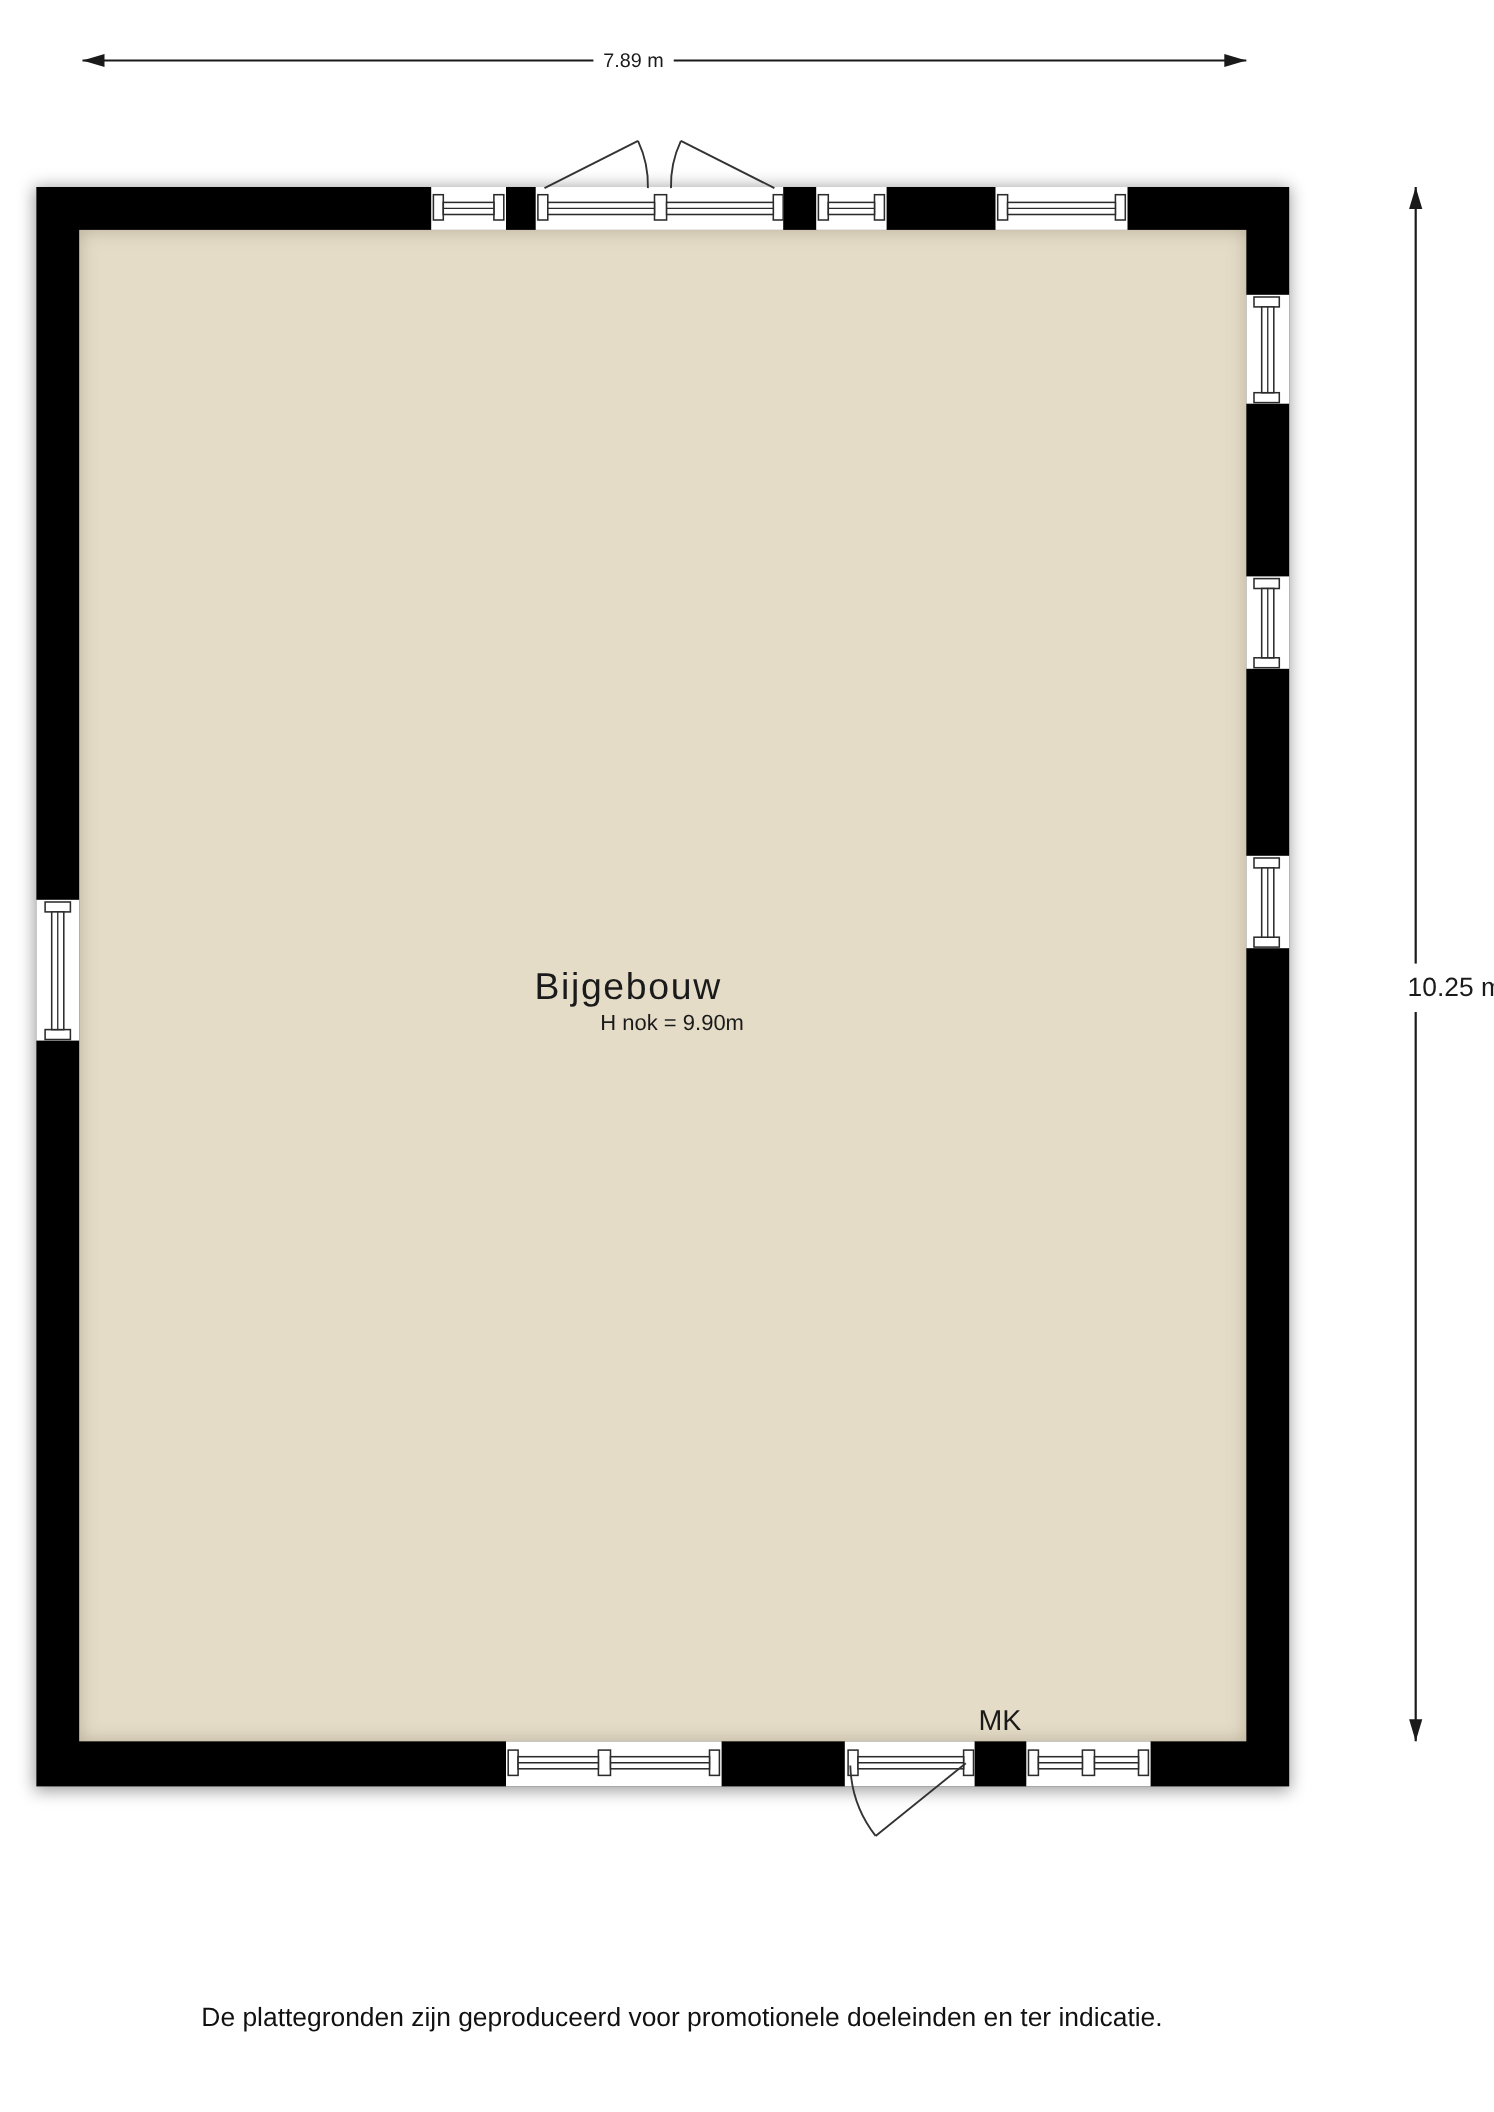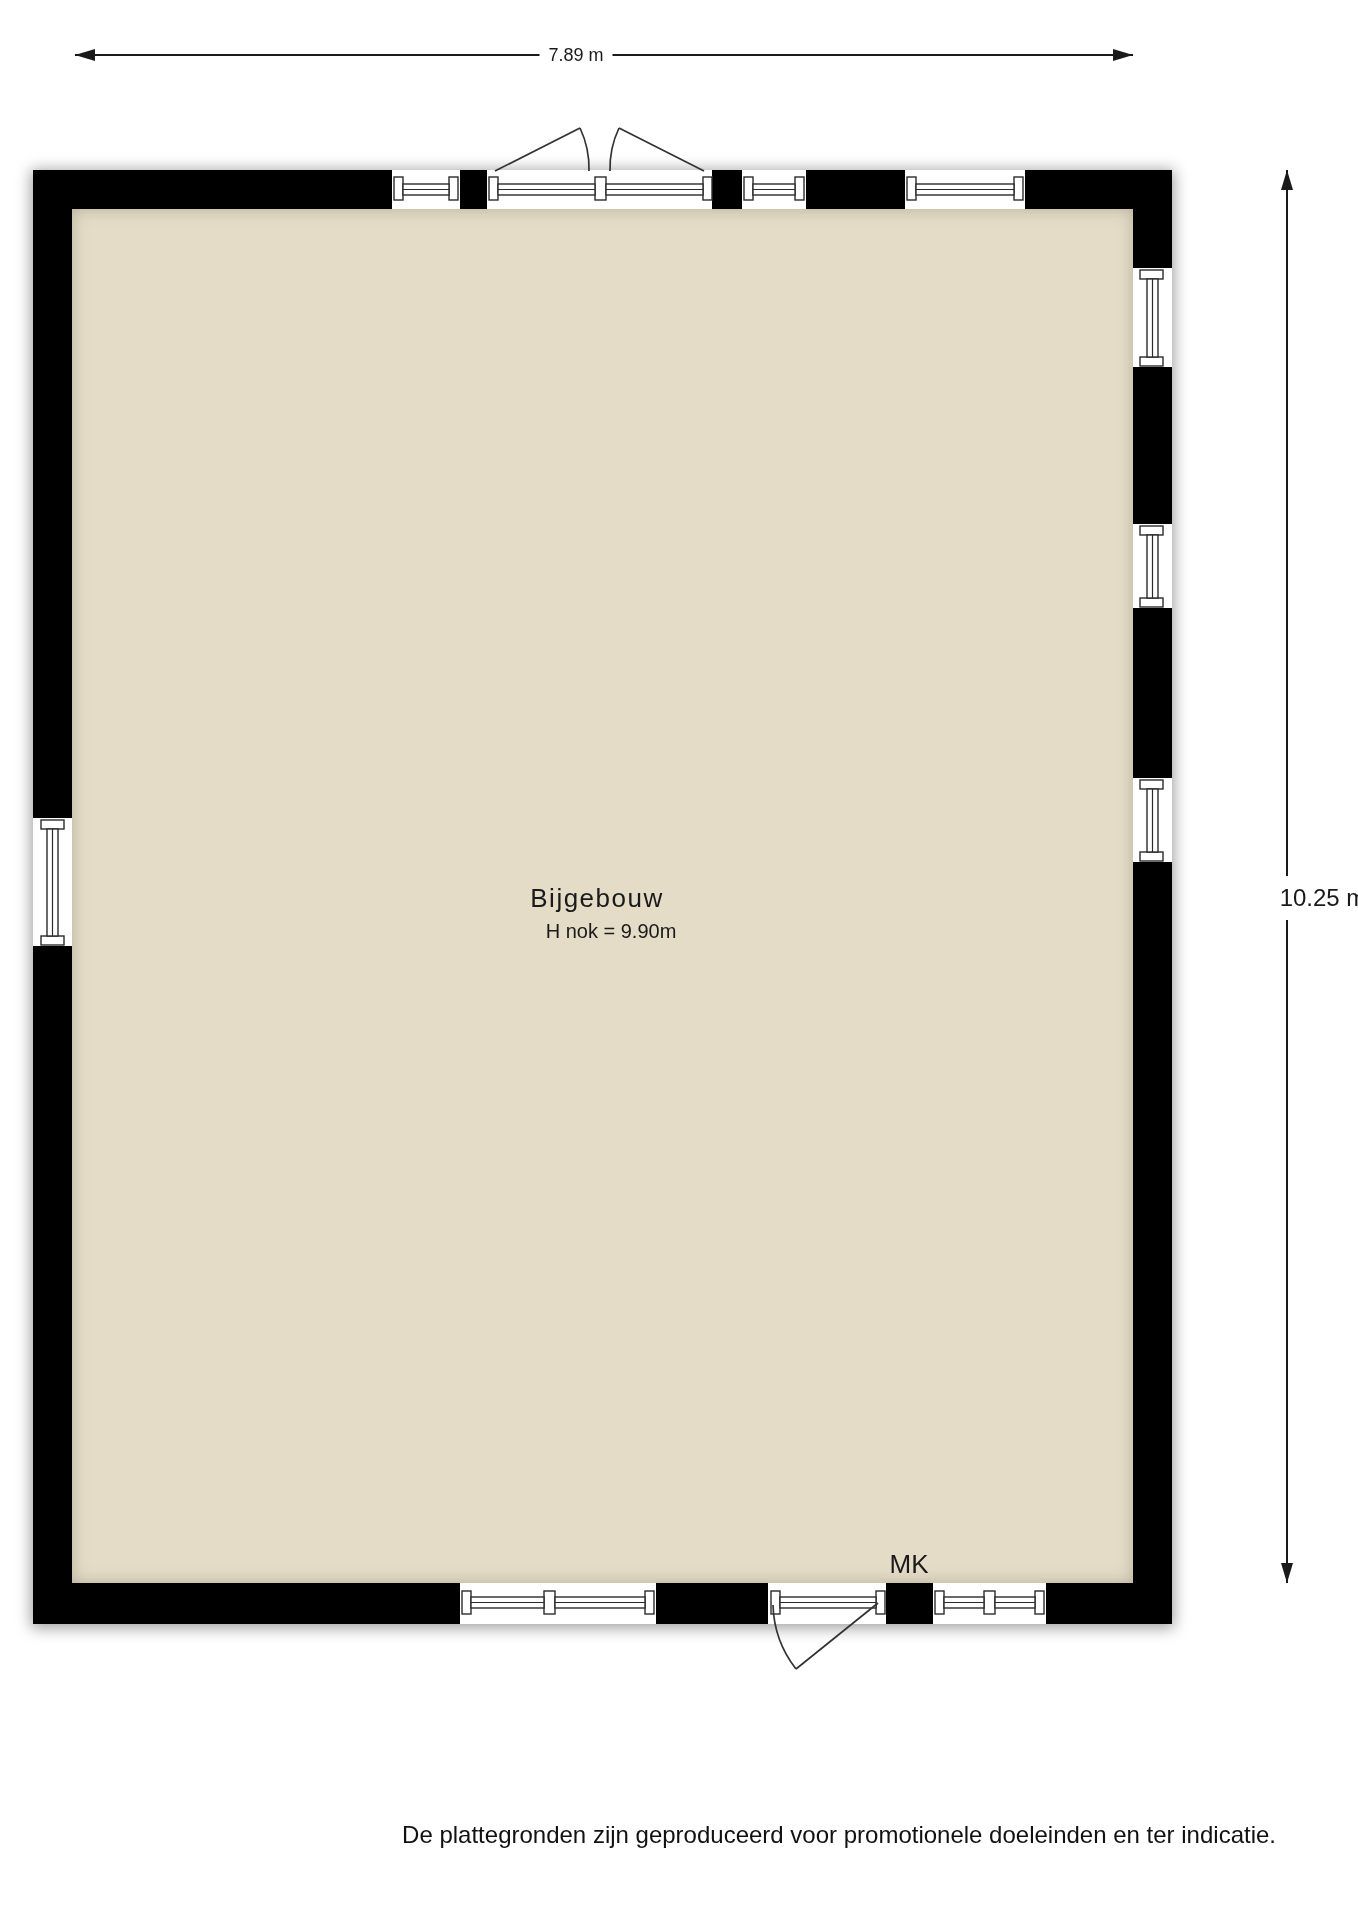--- a/index.html
+++ b/index.html
@@ -7,25 +7,25 @@
        font-family:"Liberation Sans", sans-serif;color:#1a1a1a;}
   .plan-halo{position:absolute;left:33px;top:170px;width:1139px;height:1454px;
        box-shadow:0 2px 14px 2px rgba(0,0,0,0.38);z-index:0;}
   svg.plan{position:absolute;left:0;top:0;z-index:1;}
   .floor-shade{position:absolute;left:72px;top:209px;width:1061px;height:1374px;
        box-shadow:inset 0 0 16px rgba(110,100,80,0.38);z-index:2;pointer-events:none;}
   .label{position:absolute;transform:translate(-50%,-50%);white-space:nowrap;z-index:3;color:#1a1a1a;}
   .dim-label{background:#ffffff;}
   #dim-w{left:576px;top:55px;font-size:18px;padding:2px 9px;}
   #dim-h{left:1323px;top:898px;font-size:24px;padding:8px 6px;}
-  #room-name{left:597px;top:898px;font-size:26px;letter-spacing:1.5px;}
+  #room-name{left:571px;top:898px;font-size:34px;letter-spacing:1.5px;}
   #ridge-height{left:611px;top:931px;font-size:20px;}
   #mk-label{left:909px;top:1564px;font-size:26px;text-align:center;}
-  .disclaimer{position:absolute;top:1818px;left:0;width:1240px;text-align:right;
-       font-size:24px;line-height:34px;color:#111;z-index:3;padding-left:36px;}
+  .disclaimer{position:absolute;top:1818px;left:0;width:1240px;text-align:center;
+       font-size:24px;line-height:34px;color:#111;z-index:3;}
   
   .opening{fill:#ffffff;stroke:none;}
   .frame{fill:#ffffff;stroke:#2b2b2b;stroke-width:1.4;}
   .glaze{stroke:#2b2b2b;stroke-width:1.2;}
   .swing{fill:none;stroke:#333333;stroke-width:1.7;}
   .dimline{stroke:#1a1a1a;stroke-width:2;}
   .dimhead{fill:#1a1a1a;stroke:none;}
 </style>
 </head>
 <body>

